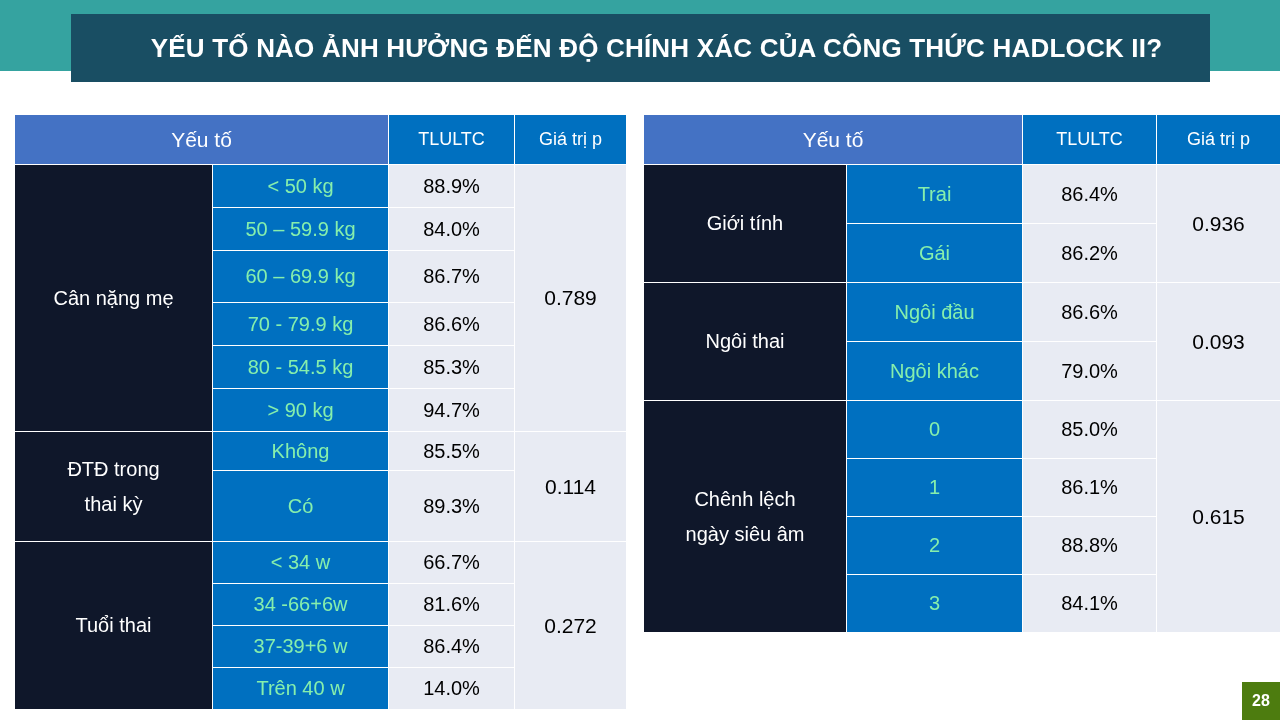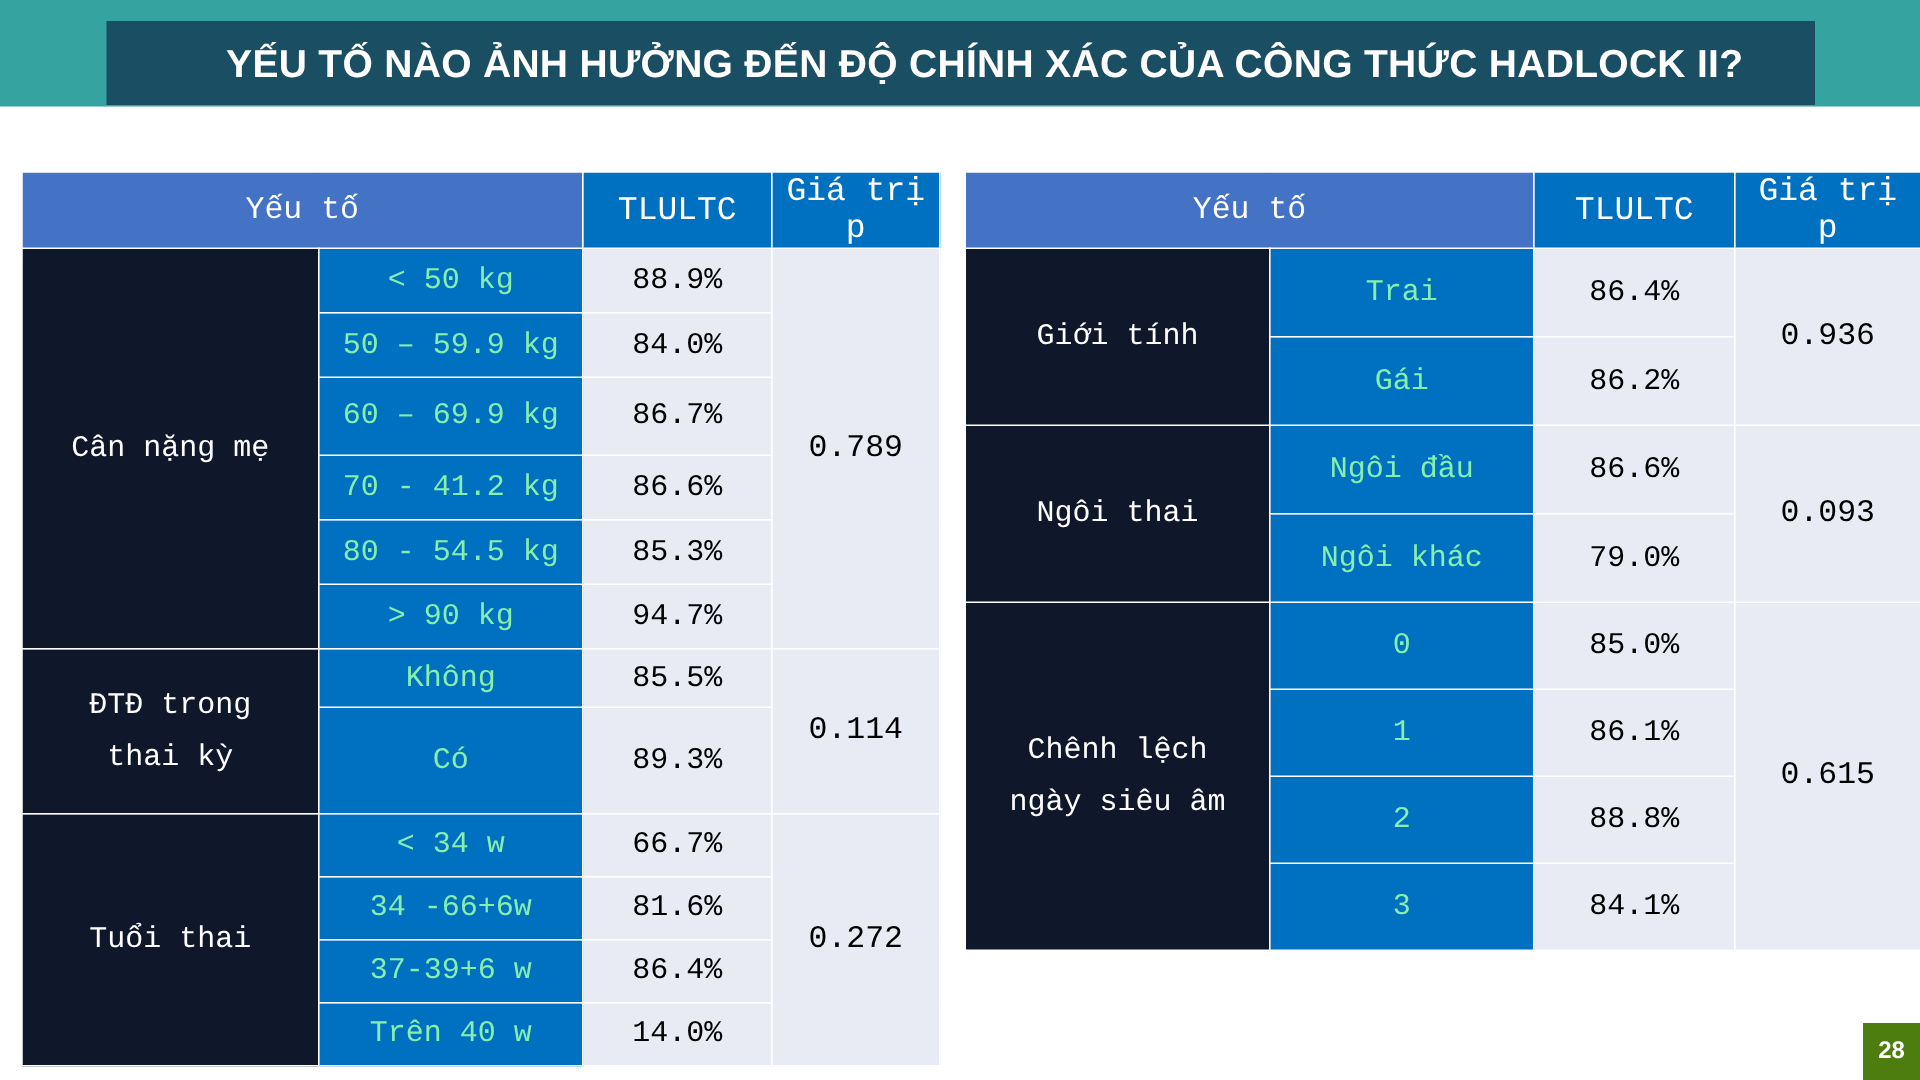--- a/index.html
+++ b/index.html
@@ -20,21 +20,21 @@
   
   .teal-band {
     position: absolute;
     left: 0; top: 0;
     width: 1280px; height: 71px;
     background: #35A3A0;
   }
   .title-plate {
     position: absolute;
     left: 71px; top: 14px;
-    width: 1139px; height: 56px;
+    width: 1139px; height: 68px;
     background: #194E63;
     display: flex;
     align-items: center;
     justify-content: center;
     padding-left: 32px;
   }
   .title-text {
     color: #ffffff;
     font-size: 26px;
     font-weight: bold;
@@ -49,34 +49,33 @@
     position: absolute;
     border-collapse: collapse;
     table-layout: fixed;
   }
   .tbl td, .tbl th {
     border: 1px solid #ffffff;
     padding: 0 6px;
     vertical-align: middle;
     text-align: center;
     font-weight: normal;
-    font-family: Liberation Mono, monospace;
   }
   
   .h-factor {
     background: #4472C4;
     color: #ffffff;
     font-size: 21px;
     font-weight: bold;
     height: 50px;
   }
   .h-blue {
     background: #0070C0;
     color: #ffffff;
-    font-size: 22px;
+    font-size: 18px;
     font-weight: bold;
     height: 50px;
   }
   
   .c-group {
     background: #0f172a;
     color: #ffffff;
     font-size: 20px;
     font-weight: bold;
   }
@@ -163,21 +162,21 @@
       </tr>
       <tr>
         <td class="c-level" style="height:43px">50 – 59.9 kg</td>
         <td class="c-val">84.0%</td>
       </tr>
       <tr>
         <td class="c-level" style="height:52px">60 – 69.9 kg</td>
         <td class="c-val">86.7%</td>
       </tr>
       <tr>
-        <td class="c-level" style="height:43px">70 - 41.2 kg</td>
+        <td class="c-level" style="height:43px">70 - 79.9 kg</td>
         <td class="c-val">86.6%</td>
       </tr>
       <tr>
         <td class="c-level" style="height:43px">80 - 54.5 kg</td>
         <td class="c-val">85.3%</td>
       </tr>
       <tr>
         <td class="c-level" style="height:43px">&gt; 90 kg</td>
         <td class="c-val">94.7%</td>
       </tr>

